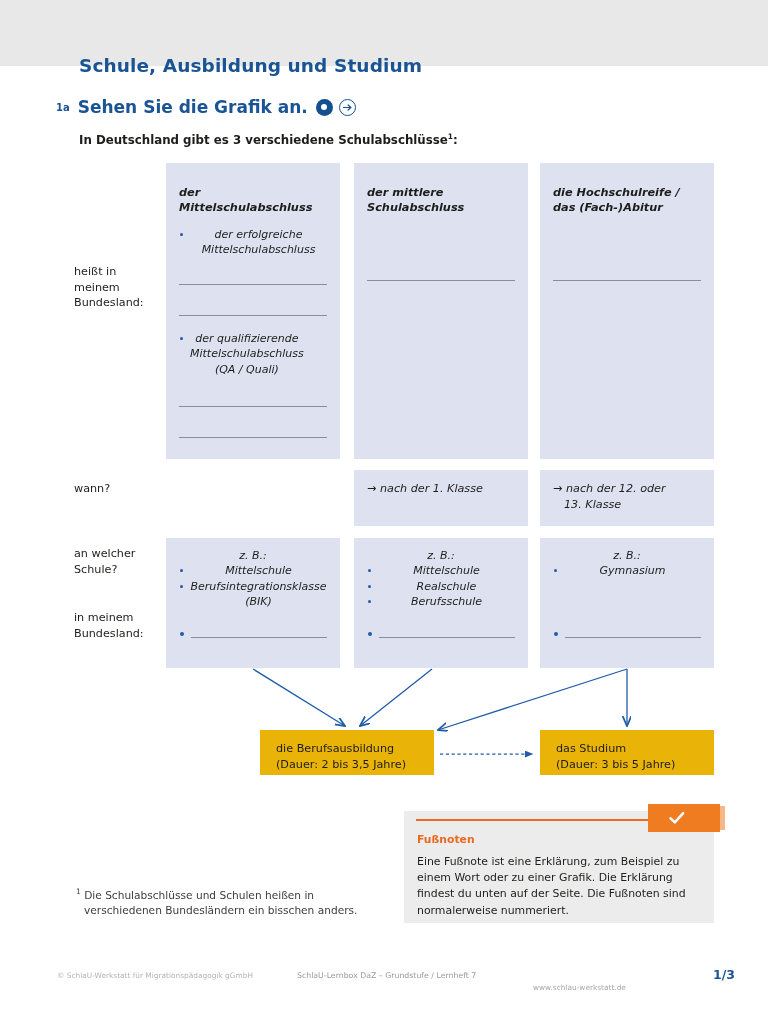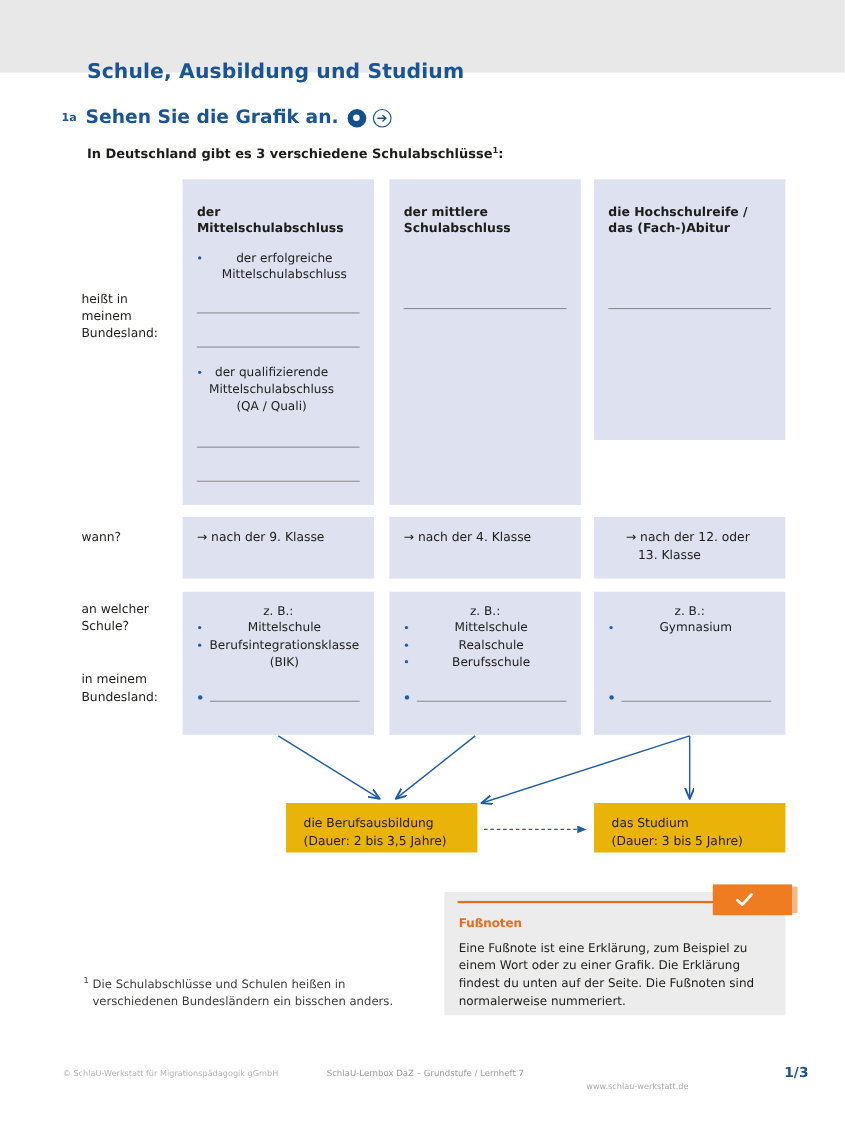--- a/index.html
+++ b/index.html
@@ -47,21 +47,21 @@
   .intro sup { font-size: 7.5px; vertical-align: super; }
 
   
   .graphic { position: absolute; left: 0; top: 0; width: 768px; height: 1024px; }
 
   .rowlabel {
     position: absolute; font-size: 11.2px; color: #1d1d1b; line-height: 15.5px;
   }
 
   .cell {
-    position: absolute; background: #dee1ef;
+    position: absolute; background: #dee1ef; font-style: italic;
   }
   .cell-title {
     font-size: 11.3px; font-weight: bold; color: #1d1d1b;
     line-height: 15px; padding: 22px 13px 0 13px;
   }
   .cell-body {
     font-size: 11px; color: #1d1d1b; line-height: 15.3px;
     padding: 0 13px;
     text-align: center;
   }
@@ -176,35 +176,32 @@
       </div>
       <div class="rule" style="left:13px; top:243px; width:148px;"></div>
       <div class="rule" style="left:13px; top:274px; width:148px;"></div>
     </div>
 
     <div class="cell" style="left:354px; top:163px; width:174px; height:296px;">
       <div class="cell-title">der mittlere<br>Schulabschluss</div>
       <div class="rule" style="left:13px; top:117px; width:148px;"></div>
     </div>
 
-    <div class="cell" style="left:540px; top:163px; width:174px; height:237px;">
+    <div class="cell" style="left:540px; top:163px; width:174px; height:296px;">
       <div class="cell-title">die Hochschulreife /<br>das (Fach-)Abitur</div>
       <div class="rule" style="left:13px; top:117px; width:148px;"></div>
     </div>
 
     <div class="rowlabel" style="left:74px; top:481px;">wann?</div>
 
-    <div class="cell" style="left:166px; top:470px; width:174px; height:56px;">
-      <div class="arrow-txt" style="padding:11px 0 0 13px;">→ nach der 9. Klasse</div>
-    </div>
     <div class="cell" style="left:354px; top:470px; width:174px; height:56px;">
-      <div class="arrow-txt" style="padding:11px 0 0 13px;">→ nach der 4. Klasse</div>
+      <div class="arrow-txt" style="padding:11px 0 0 13px;">→ nach der 1. Klasse</div>
     </div>
     <div class="cell" style="left:540px; top:470px; width:174px; height:56px;">
-      <div class="arrow-txt" style="padding:11px 0 0 29px;">→ nach der 12. oder<br><span style="padding-left:11px; display:inline-block;">13. Klasse</span></div>
+      <div class="arrow-txt" style="padding:11px 0 0 13px;">→ nach der 12. oder<br><span style="padding-left:11px; display:inline-block;">13. Klasse</span></div>
     </div>
 
     <div class="rowlabel" style="left:74px; top:546px; width:92px;">an welcher<br>Schule?</div>
     <div class="rowlabel" style="left:74px; top:610px; width:92px;">in meinem<br>Bundesland:</div>
 
     <div class="cell" style="left:166px; top:538px; width:174px; height:130px;">
       <div class="cell-body" style="padding-top:10px;">
         <div>z. B.:</div>
         <ul class="bullets">
           <li>Mittelschule</li>

